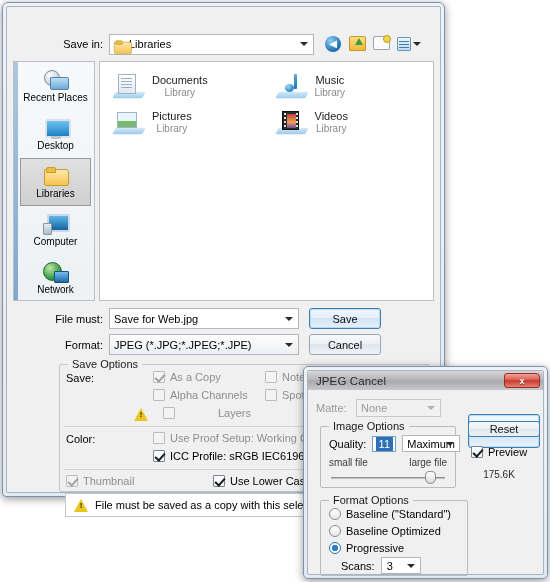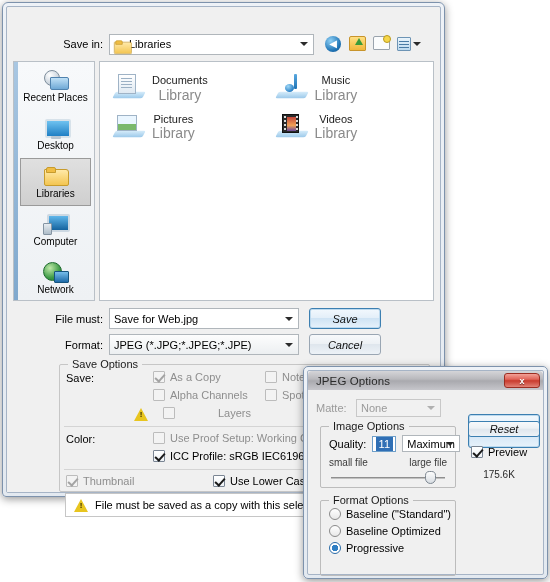--- a/index.html
+++ b/index.html
@@ -182,21 +182,21 @@
     background: #ffffff; border: 1px solid #b9c0c7;
     padding: 8px 0 0 8px;
   }
   .lib-grid { display: flex; flex-wrap: wrap; }
   .lib-item {
     width: 50%; display: flex; align-items: flex-start;
     padding: 4px 0 6px 6px; cursor: pointer;
   }
   .lib-text { margin-left: 8px; text-align: center; }
   .lib-name { font-size: 11px; color: #1a1a1a; line-height: 1.15; }
-  .lib-sub { font-size: 14px; color: #8a8a8a; line-height: 1.15; }
+  .lib-sub { font-size: 10px; color: #8a8a8a; line-height: 1.15; }
   .libico { width: 30px; height: 26px; position: relative; flex: 0 0 auto; }
   .libico .base {
     position:absolute; left:0; bottom:0; width:30px; height:10px;
     background: linear-gradient(180deg,#d6ecfa,#9cc9ea);
     transform: skewX(-28deg) scaleY(.65);
     border-radius: 2px;
   }
   .libico .sheet {
     position:absolute; left:4px; top:0; width:18px; height:20px;
     background: linear-gradient(180deg,#ffffff,#dfe9f2);
@@ -229,21 +229,21 @@
   .namerow { position: absolute; left: 0; right: 6px; height: 23px; display: flex; align-items: center; }
   .namerow .lbl { width: 102px; text-align: right; padding-right: 6px; font-size: 11px; }
   .namerow .combo { flex: 1; }
   .namerow .actionbtn { margin-left: 10px; }
 
   .btn {
     height: 21px; min-width: 72px; padding: 0 8px;
     background: linear-gradient(180deg,#f7f9fb 0%,#edf1f5 45%,#dfe6ed 50%,#edf2f7 100%);
     border: 1px solid #9aa6b3; border-radius: 3px;
     font-size: 11px; color: #111; cursor: pointer;
-    display: flex; align-items: center; justify-content: center; font-style: italic;
+    display: flex; align-items: center; justify-content: center;
   }
   .btn.default {
     border: 1px solid #3c7fb1;
     box-shadow: 0 0 0 1px #bcd9ee inset;
     background: linear-gradient(180deg,#f2f8fd 0%,#e4eff9 45%,#cfe3f4 50%,#e7f2fb 100%);
   }
 
   
   .group { position: absolute; border: 1px solid #c6c6c6; border-radius: 2px; }
   .group-title {
@@ -514,21 +514,21 @@
         </div>
 
       </div>
     </div>
   </div>
 
   <div class="win" style="left:303px; top:366px; width:245px; height:213px; border-radius:5px;">
     <div class="win-inner">
 
       <div class="titlebar silver" style="height:19px;">
-        <div class="title-text" style="margin-left:2px; color:#2a2a2a;">JPEG Options</div>
+        <div class="title-text" style="margin-left:2px; color:#2a2a2a;">JPEG Cancel</div>
         <div class="closebtn small">x</div>
       </div>
 
       <div style="position:absolute; inset:19px 0 0 0;">
 
         <div style="position:absolute; left:8px; top:9px; display:flex; align-items:center;">
           <span class="jq-label" style="color:#9a9a9a; width:40px;">Matte:</span>
           <div class="combo disabled" style="width:85px; height:18px;">
             <span>None</span>
             <span class="arrow"></span>
@@ -562,35 +562,42 @@
             <span class="small-note">small file</span>
             <span class="small-note">large file</span>
           </div>
 
           <div class="slider" style="left:10px; right:10px; top:44px;">
             <div class="track"></div>
             <div class="thumb" id="quality-thumb" style="left: calc(88% - 6px);"></div>
           </div>
         </div>
 
-        <div class="group" style="left:12px; top:110px; width:136px; height:76px; border-color:#bcbcbc;">
+        <div class="group" style="left:12px; top:110px; width:148px; height:76px; border-color:#bcbcbc;">
           <div class="group-title" style="background:#f0f0f0;">Format Options</div>
 
           <div class="radio" style="position:absolute; left:8px; top:7px;">
             <span class="dot"></span>
             <span>Baseline ("Standard")</span>
           </div>
           <div class="radio" style="position:absolute; left:8px; top:24px;">
             <span class="dot"></span>
             <span>Baseline Optimized</span>
           </div>
           <div class="radio selected" style="position:absolute; left:8px; top:41px;">
             <span class="dot"></span>
             <span>Progressive</span>
           </div>
 
+          <div style="position:absolute; left:20px; top:56px; display:flex; align-items:center; gap:6px;">
+            <span class="jq-label">Scans:</span>
+            <div class="combo" style="width:40px; height:17px; padding:0 14px 0 5px;">
+              <span>3</span>
+              <span class="arrow"></span>
+            </div>
+          </div>
         </div>
 
       </div>
     </div>
   </div>
 
 </div>
 
 </body></html>

